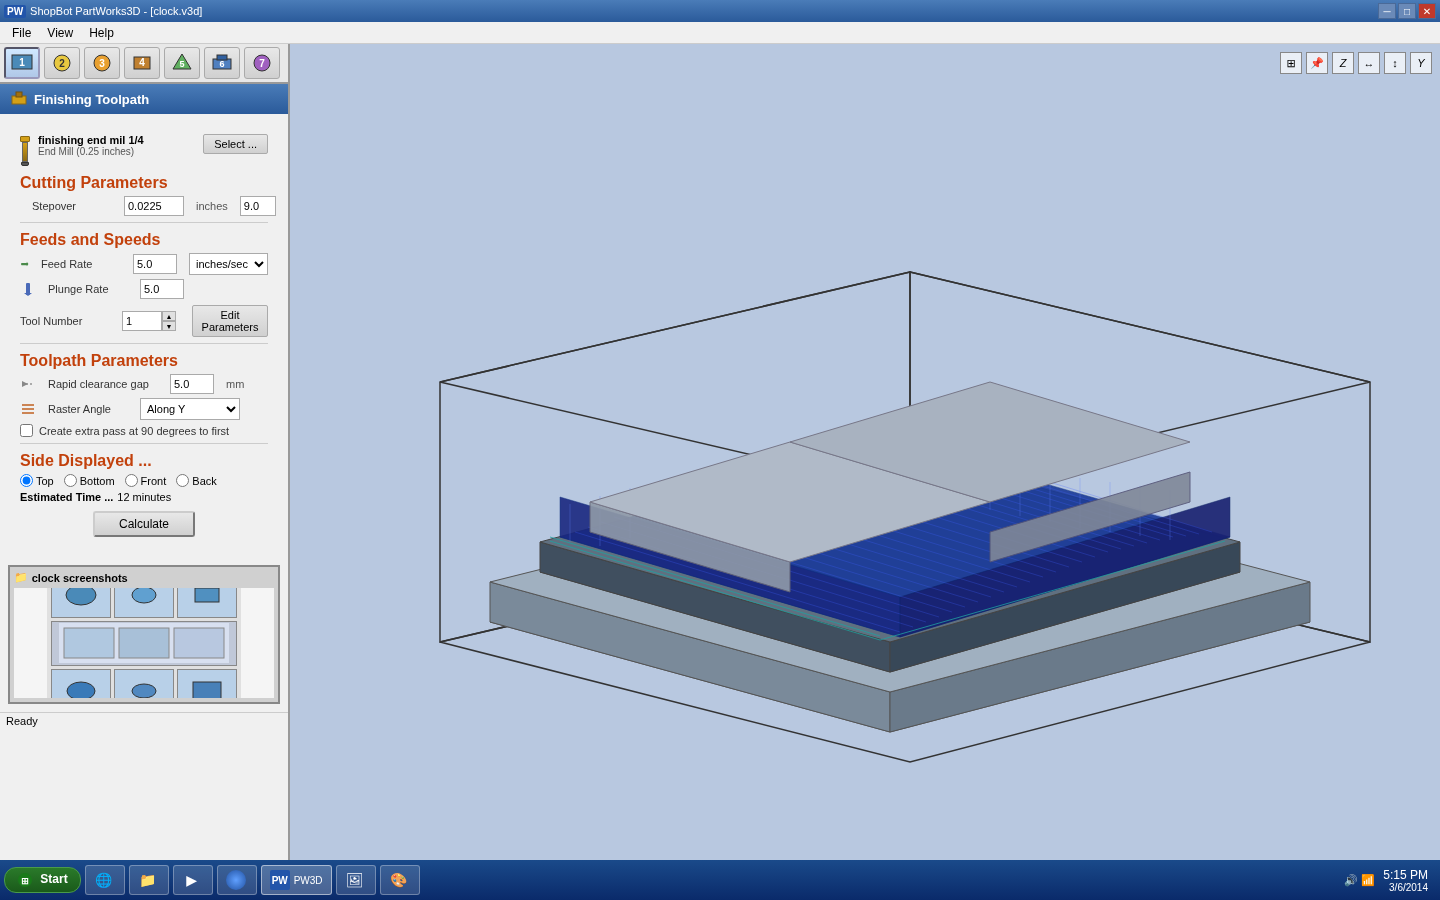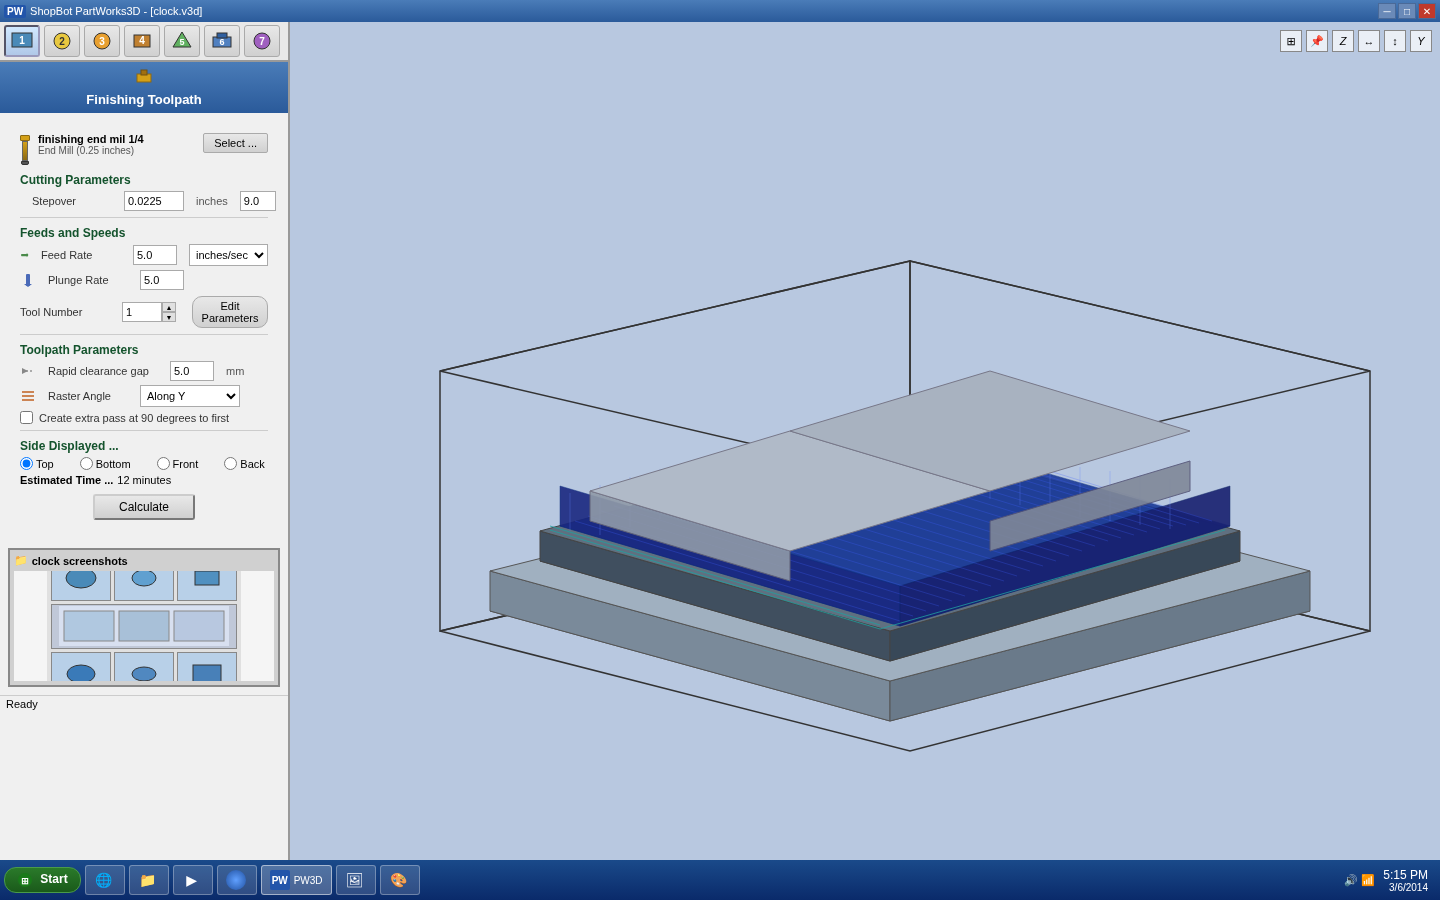--- a/index.html
+++ b/index.html
@@ -71,21 +71,20 @@
     
     .section-header {
       background: linear-gradient(to bottom, #4a7cb8, #2a5a9a);
       color: white;
       padding: 6px 10px;
       font-size: 13px;
       font-weight: bold;
       display: flex;
       align-items: center;
       gap: 6px;
-      flex-direction: column;
     }
 
     
     .panel-content {
       padding: 20px;
     }
 
     
     .tool-info {
       display: flex;
@@ -101,24 +100,24 @@
       border: 1px solid #aaa;
       padding: 3px 10px;
       cursor: pointer;
       font-size: 11px;
       border-radius: 2px;
     }
 
     
     .param-section-title {
       font-weight: bold;
-      font-size: 12px;
+      font-size: 16px;
       margin-top: 8px;
       margin-bottom: 4px;
-      color: #14532d;
+      color: #c2410c;
     }
 
     .param-row {
       display: flex;
       align-items: center;
       margin-bottom: 4px;
       gap: 12px;
     }
     .param-label {
       font-size: 11px;
@@ -178,21 +177,21 @@
       margin-top: 4px;
     }
 
     .divider {
       border-top: 1px solid #ccc;
       margin: 6px 0;
     }
     .radio-row {
       display: flex;
       align-items: center;
-      gap: 26px;
+      gap: 10px;
       flex-wrap: wrap;
       margin-bottom: 4px;
     }
     .radio-label { font-size: 11px; display: flex; align-items: center; gap: 3px; cursor: pointer; }
 
     .est-row { display: flex; align-items: center; gap: 4px; margin-bottom: 8px; }
     .est-label { font-weight: bold; font-size: 11px; }
     .est-value { font-size: 11px; }
 
     .calc-btn {
@@ -328,21 +327,21 @@
       width: 100%;
       height: 100%;
     }
 
     .edit-params-btn {
       background: linear-gradient(to bottom, #e8e8e8, #d0d0d0);
       border: 1px solid #aaa;
       padding: 3px 8px;
       cursor: pointer;
       font-size: 11px;
-      border-radius: 10px;
+      border-radius: 2px;
       margin-left: 4px;
     }
 
     .full-app {
       width: 1440px;
       height: 900px;
       display: flex;
       flex-direction: column;
       overflow: hidden;
     }
@@ -374,20 +373,25 @@
       <span style="font-size:10px;font-weight:bold;background:#2255aa;padding:1px 3px;border-radius:2px;">PW</span>
       <span>ShopBot PartWorks3D - [clock.v3d]</span>
     </div>
     <div class="title-bar-controls">
       <button class="title-bar-btn">─</button>
       <button class="title-bar-btn">□</button>
       <button class="title-bar-btn close">✕</button>
     </div>
   </div>
 
+  <div class="menu-bar">
+    <div class="menu-item">File</div>
+    <div class="menu-item">View</div>
+    <div class="menu-item">Help</div>
+  </div>
 
   <div class="content-area">
 
     <div class="left-panel-wrapper">
 
       <div class="toolbar">
         <button class="toolbar-btn" style="background:linear-gradient(to bottom,#d0e8ff,#b0c8e8);border:2px inset #99b;">
           <svg width="24" height="24" viewBox="0 0 24 24">
             <rect x="2" y="4" width="20" height="14" fill="#4a8ab8" stroke="#333" stroke-width="1"></rect>
             <text x="12" y="15" text-anchor="middle" fill="white" font-size="10" font-weight="bold">1</text>

